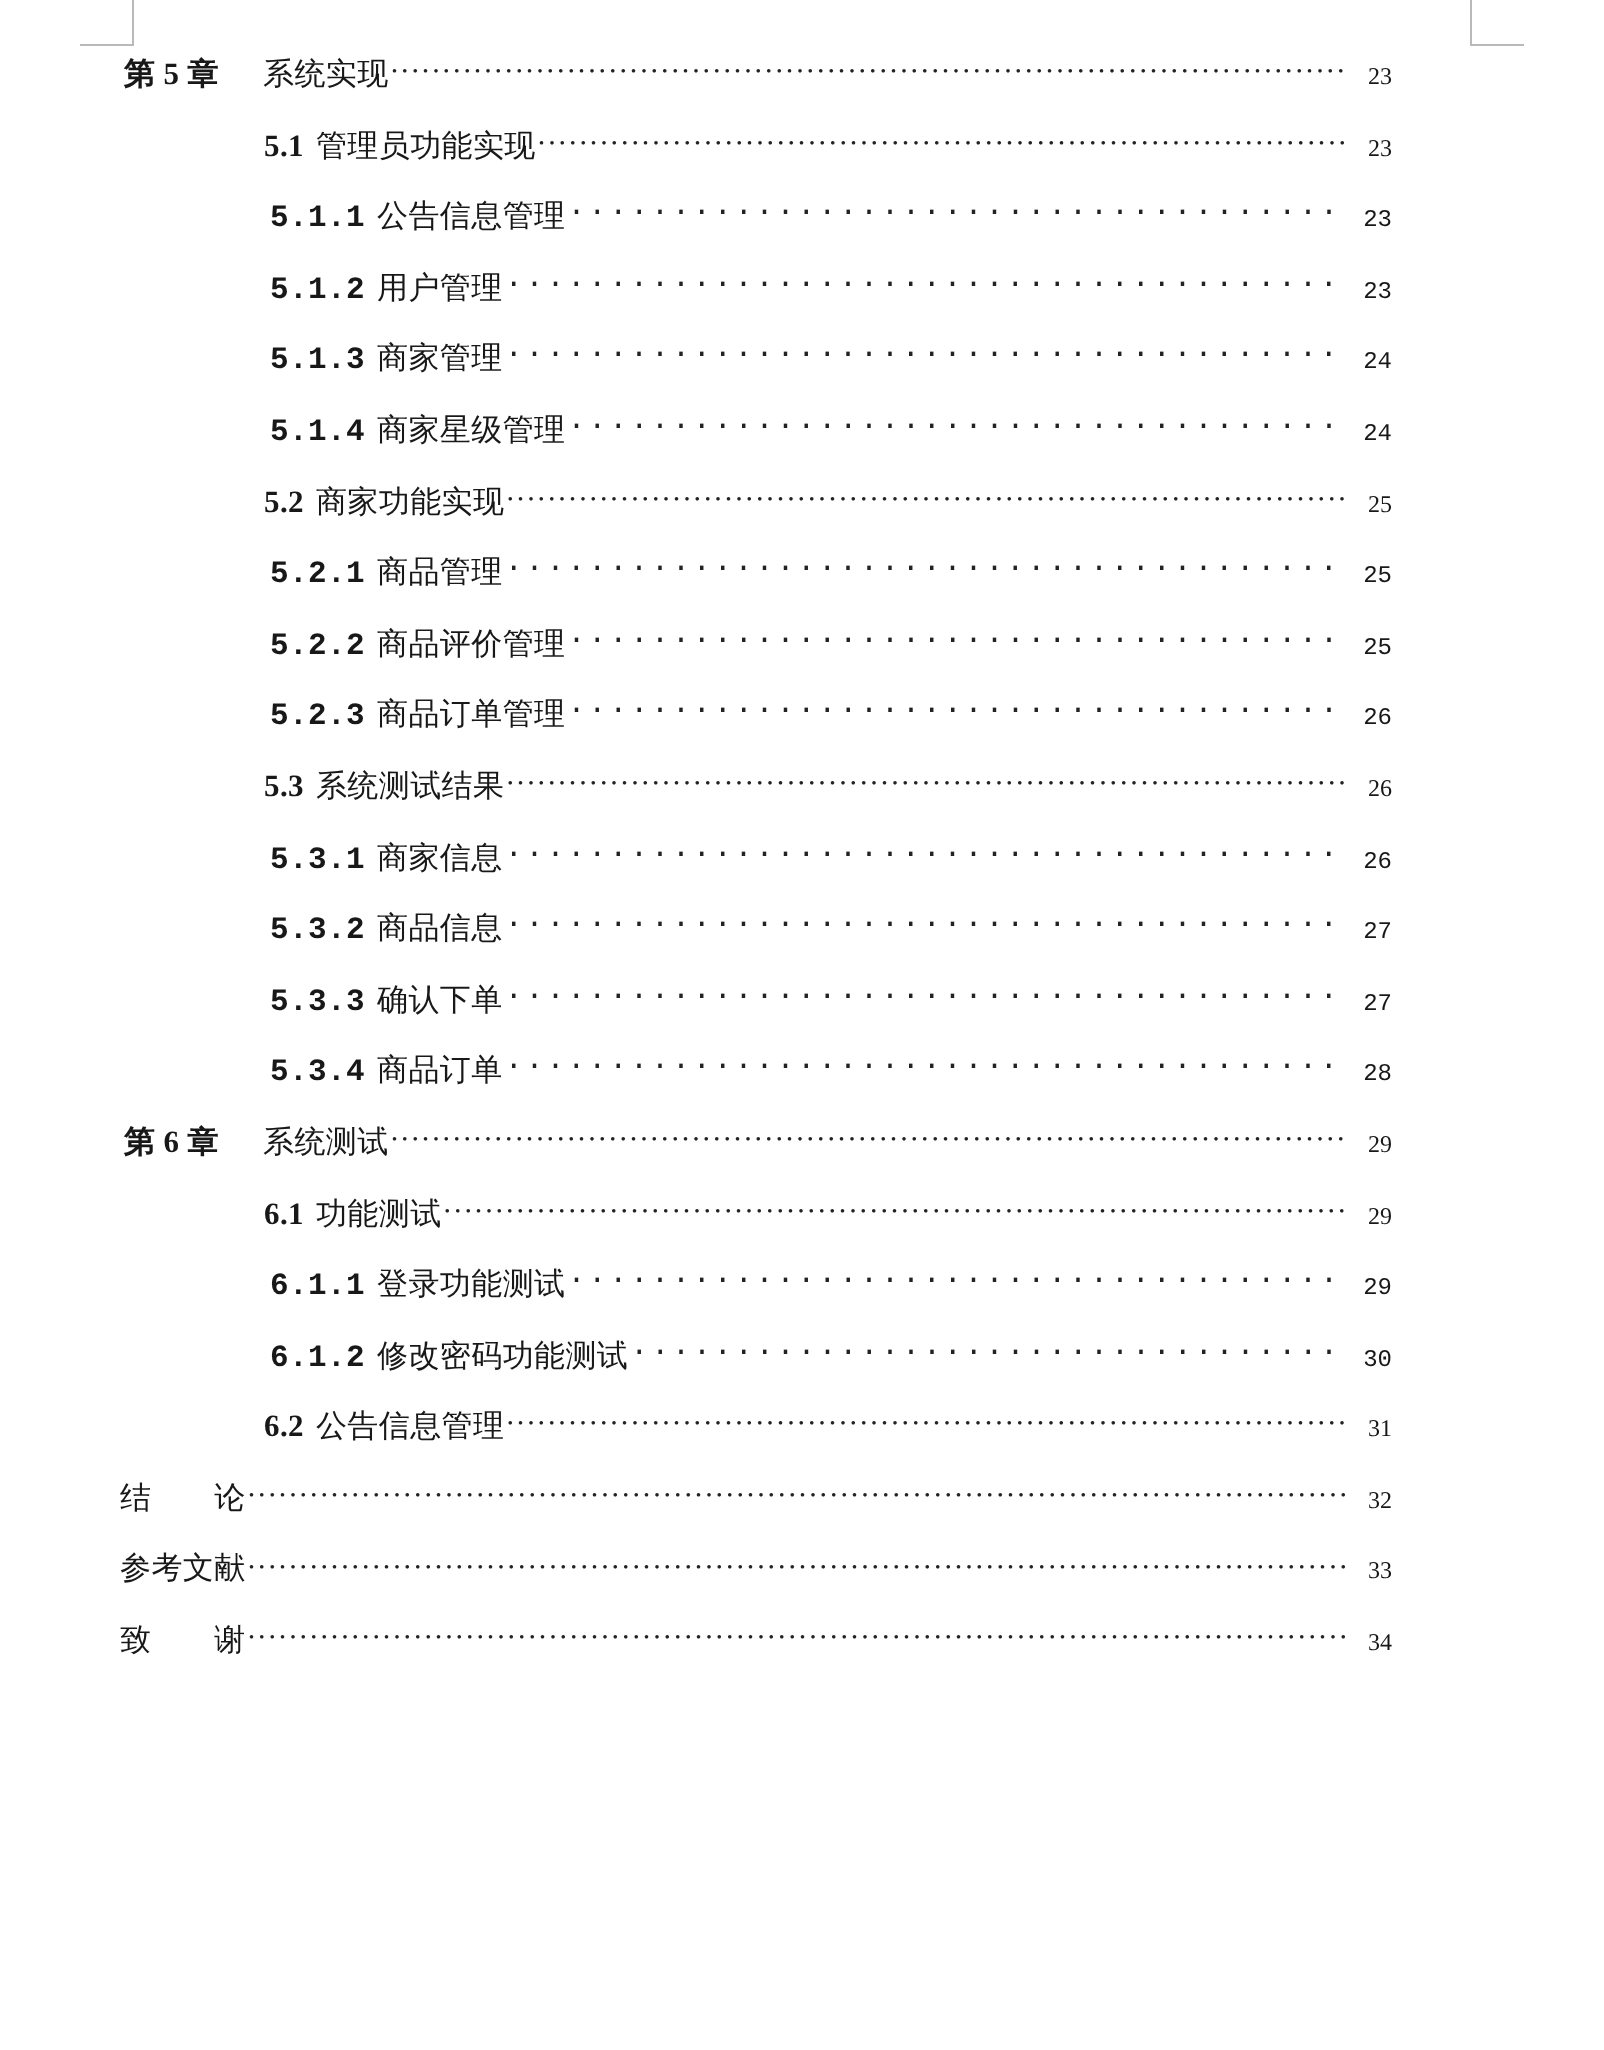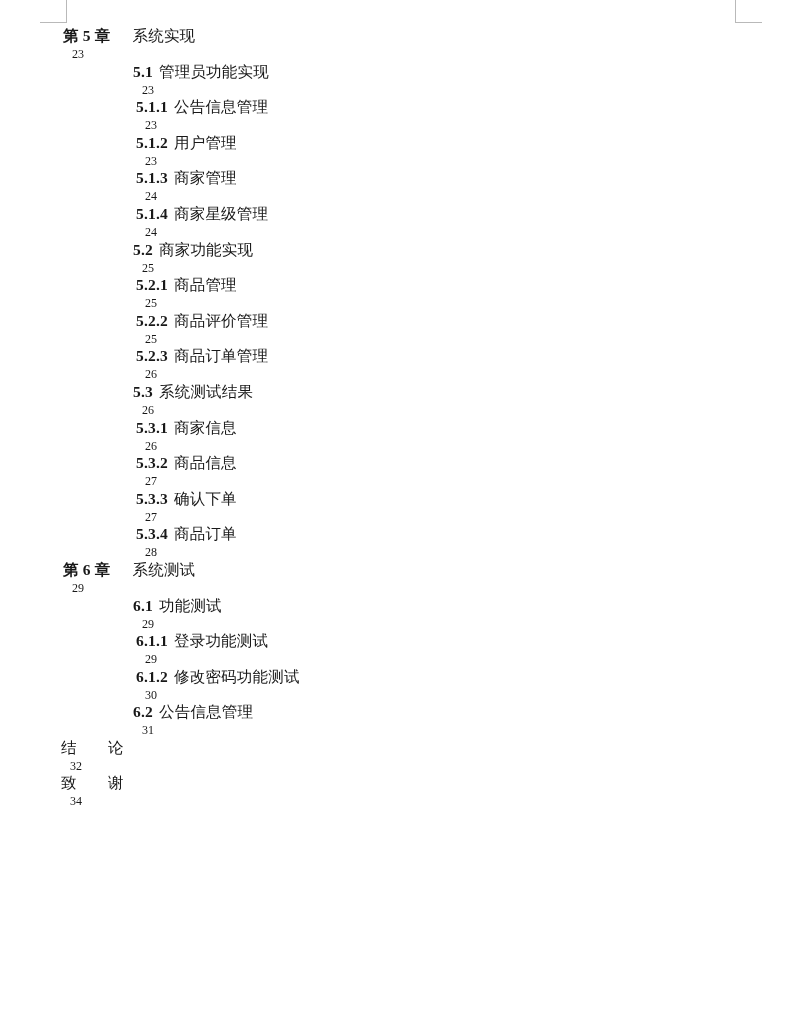--- a/index.html
+++ b/index.html
@@ -48,21 +48,20 @@
     width: 802px;
   }
 
   .toc-row {
     display: flex;
     align-items: baseline;
     height: 35.6px;
     padding-right: 106px;
     box-sizing: border-box;
     white-space: nowrap;
-    flex-direction: column;
   }
 
   .toc-row .title {
     flex: 0 0 auto;
     font-size: 15.5px;
     letter-spacing: 0.2px;
   }
 
   .toc-row .leader {
     flex: 1 1 auto;
@@ -87,21 +86,21 @@
     flex: 0 0 auto;
     font-size: 12px;
     text-align: right;
     min-width: 20px;
     padding-left: 1px;
   }
 
   
   .lvl-1 { padding-left: 62px; }
   .lvl-2 { padding-left: 97px; margin-left: 35px; }
-  .lvl-3 { padding-left: 135px; }
+  .lvl-3 { padding-left: 135px; font-family: Liberation Mono, monospace; }
   .lvl-back { padding-left: 60px; }
 
   .lvl-1 .title,
   .lvl-back .title { font-weight: 400; }
   .lvl-2 .title { font-weight: 400; }
   .lvl-3 .title { font-weight: 400; }
 
   .num { font-weight: 600; }
   .sp { display: inline-block; width: 6px; }
   .sp-wide { display: inline-block; width: 22px; }
@@ -214,19 +213,24 @@
         <span class="title"><span class="num">6.2</span><span class="sp"></span><span>公告信息管理</span></span>
         <span class="leader"></span>
         <span class="pagenum">31</span>
       </div>
       <div class="toc-row lvl-back">
         <span class="title"><span>结　　论</span></span>
         <span class="leader"></span>
         <span class="pagenum">32</span>
       </div>
       <div class="toc-row lvl-back">
+        <span class="title"><span>参考文献</span></span>
+        <span class="leader"></span>
+        <span class="pagenum">33</span>
+      </div>
+      <div class="toc-row lvl-back">
         <span class="title"><span>致　　谢</span></span>
         <span class="leader"></span>
         <span class="pagenum">34</span>
       </div>
     </div>
 
 </div>
 
 </body></html>

